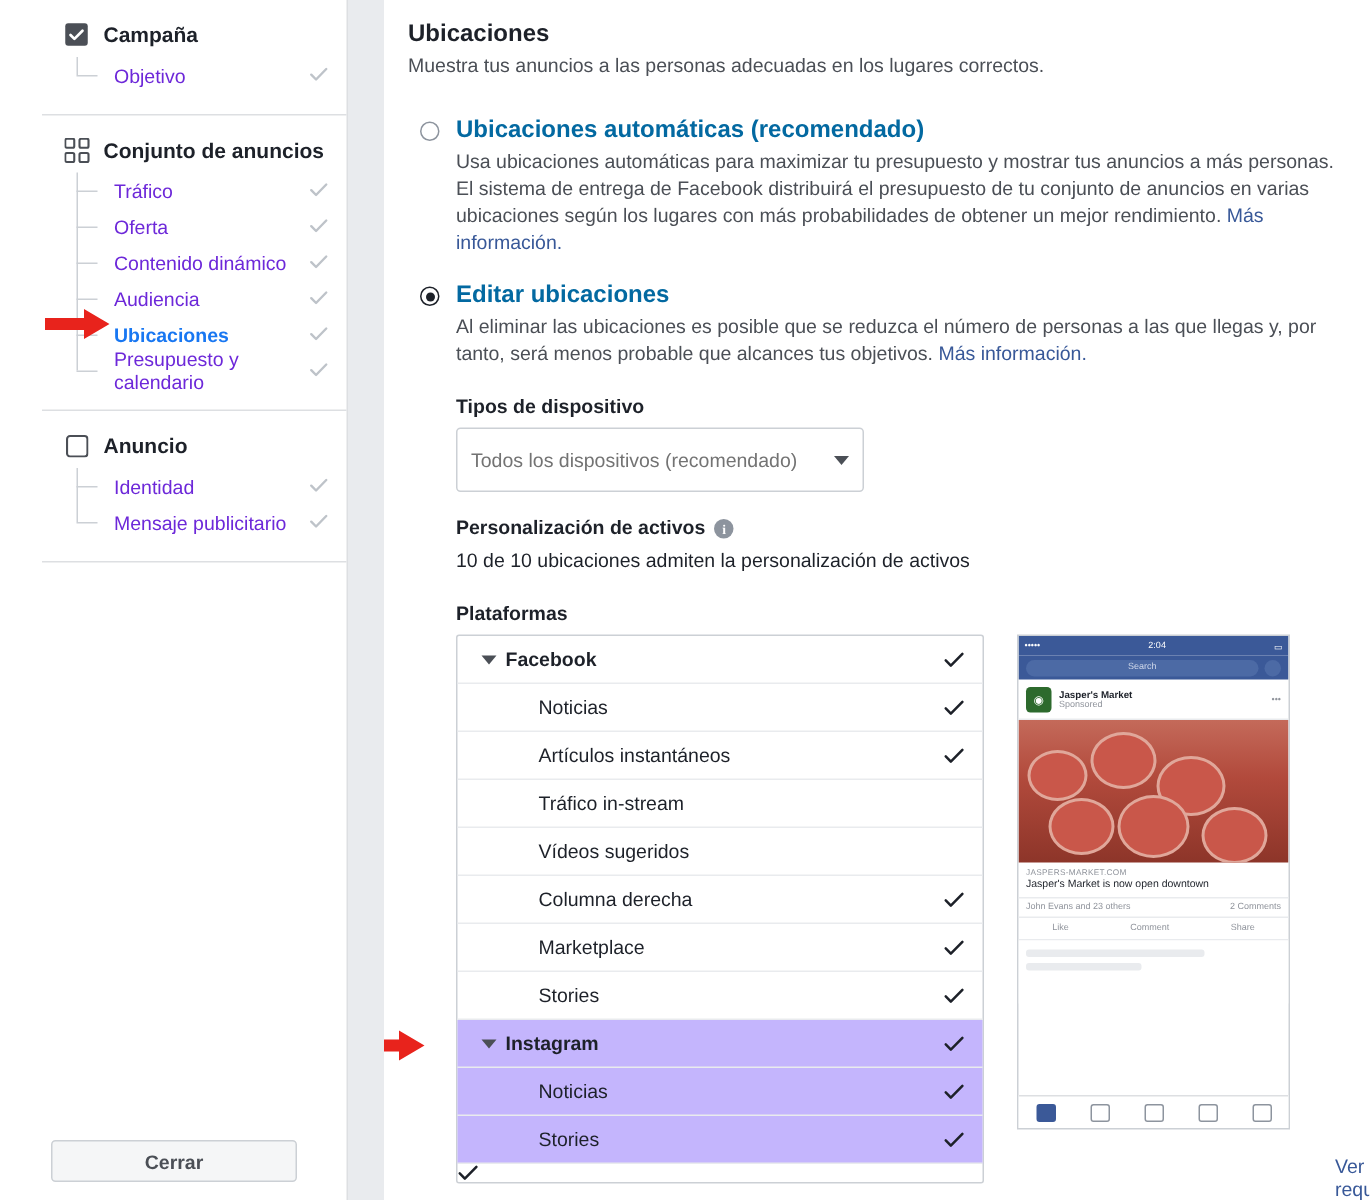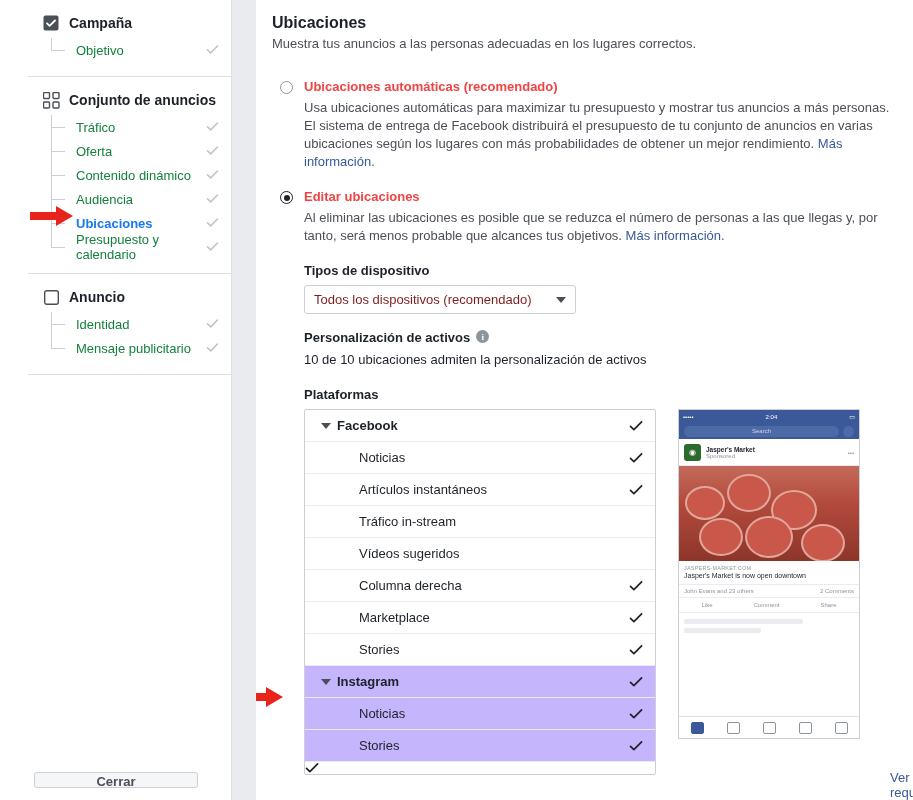--- a/index.html
+++ b/index.html
@@ -54,21 +54,21 @@
     position: relative;
   }
   .side-item {
     position: relative;
     display: flex;
     align-items: center;
     height: 24px;
     padding-left: 48px;
     padding-right: 10px;
     font-size: 13px;
-    color: #15803d;
+    color: #6d28d9;
   }
   .side-item.active { color: #1877f2; font-weight: bold; }
   
   .side-items::before {
     content: "";
     position: absolute;
     left: 23px;
     top: 0;
     width: 1px;
     background: #ccd0d5;
@@ -103,21 +103,21 @@
 
   .close-wrap {
     position: absolute;
     left: 0; bottom: 12px;
     width: 232px;
     display: flex;
     justify-content: center;
   }
   .close-btn {
     width: 164px;
-    height: 16px;
+    height: 28px;
     border: 1px solid #ccd0d5;
     border-radius: 3px;
     background: #f5f6f7;
     color: #4b4f56;
     font-size: 13px;
     font-weight: bold;
     cursor: pointer;
   }
 
   
@@ -162,67 +162,67 @@
   .radio.sel { border-color: #1d2129; }
   .radio.sel::after {
     content: "";
     position: absolute;
     left: 2.5px; top: 2.5px;
     width: 6px; height: 6px;
     border-radius: 50%;
     background: #1d2129;
   }
   .radio-label {
-    font-size: 13px;
+    font-size: 16px;
     font-weight: bold;
-    color: #ef4444;
+    color: #0369a1;
     line-height: 16px;
   }
   .radio-desc {
     font-size: 13px;
     color: #4b4f56;
     line-height: 18px;
     margin: 2px 0 18px 32px;
     max-width: 615px;
   }
   a.lnk { color: #385898; text-decoration: none; }
 
   .field-label {
     font-size: 13px;
     font-weight: bold;
     color: #1d2129;
     margin: 0 0 7px 32px;
     display: flex;
-    align-items: flex-start;
+    align-items: flex-end;
   }
   .info-dot {
     display: inline-flex;
     align-items: center;
     justify-content: center;
     width: 13px; height: 13px;
     border-radius: 50%;
     background: #8d949e;
     color: #fff;
     font-size: 9px;
     font-weight: bold;
     margin-left: 6px;
     font-family: "Liberation Serif", serif;
   }
   .select {
     margin: 0 0 16px 32px;
     width: 272px;
-    height: 29px;
+    height: 43px;
     border: 1px solid #ccd0d5;
     border-radius: 3px;
     background: #fff;
     display: flex;
     align-items: center;
     padding: 0 9px;
     font-size: 13px;
-    color: #7f1d1d;
+    color: #737373;
     justify-content: space-between;
   }
   .caret {
     width: 0; height: 0;
     border-left: 5px solid transparent;
     border-right: 5px solid transparent;
     border-top: 6px solid #4b4f56;
   }
   .assets-text {
     font-size: 13px;

